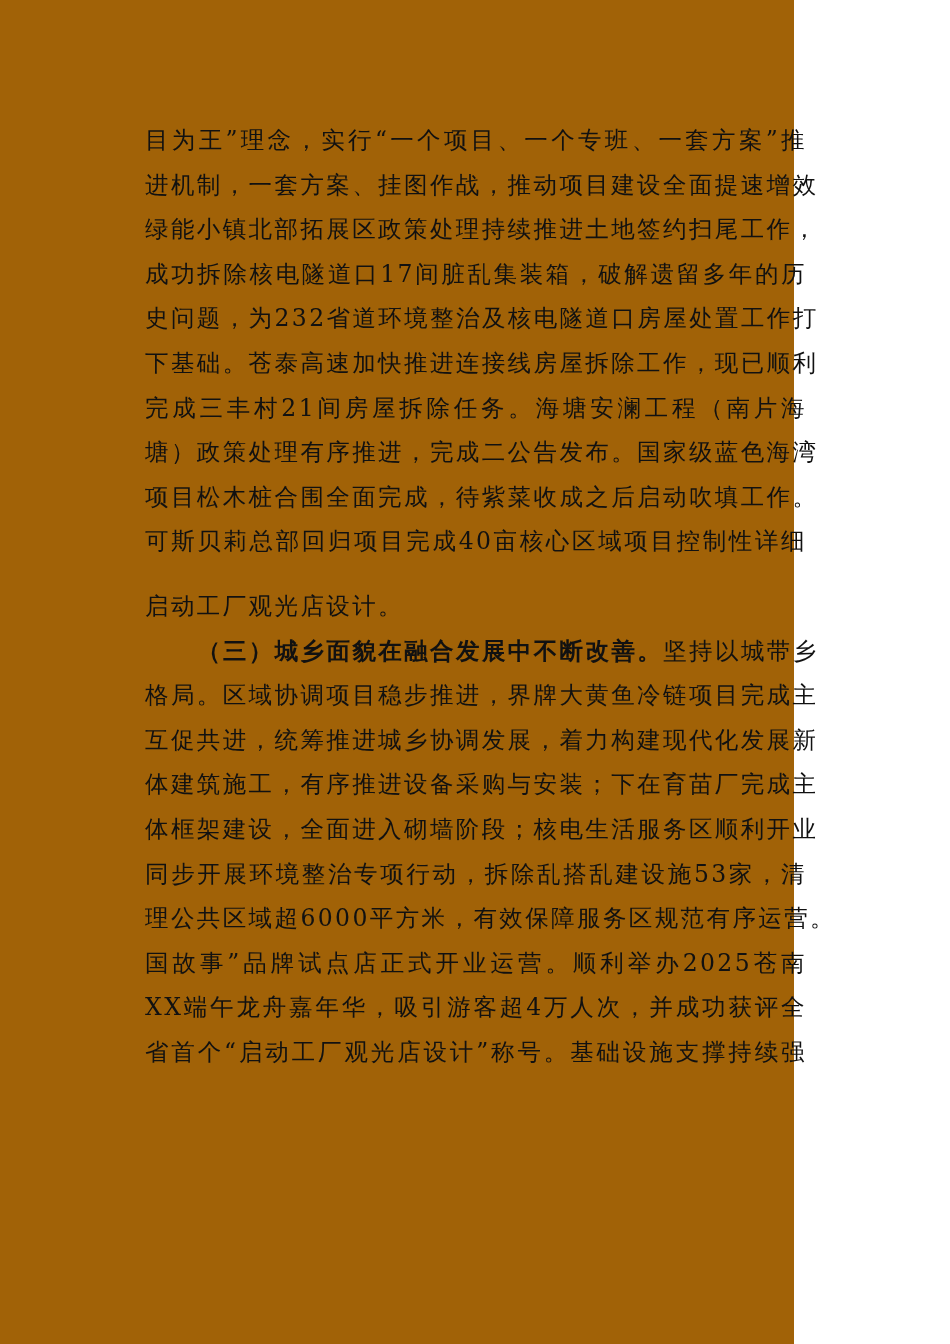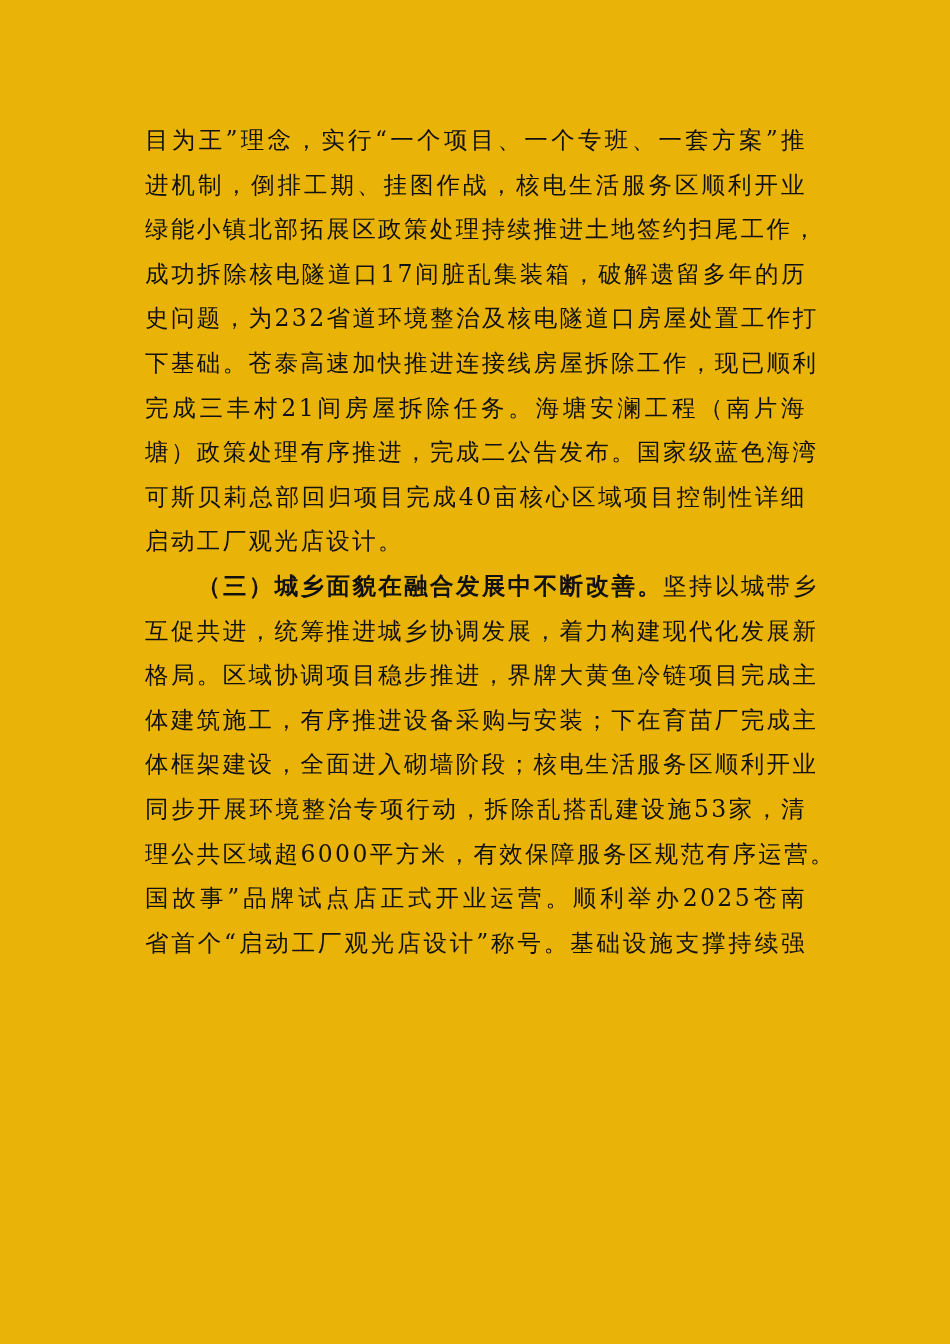--- a/index.html
+++ b/index.html
@@ -1,55 +1,57 @@
 <!DOCTYPE html>
 <html><head>
 <meta charset="utf-8">
 <style>
   html, body { margin: 0; padding: 0; background: #ffffff; }
   body { width: 950px; height: 1344px; position: relative; overflow: hidden; }
-  .page { position: absolute; left: 0; top: 0; width: 950px; height: 1344px; background: #eab308; }
+  .page { position: absolute; left: 0; top: 0; width: 794px; height: 1344px; background: #a16207; }
   .content {
     position: absolute;
     left: 145px;
     top: 118px;
     width: 662px;
     font-family: "DejaVu Serif", "Liberation Serif", serif;
     font-size: 23.5px;
     line-height: 44.6px;
     color: #111;
     letter-spacing: 2.4px;
   }
   .line { display: block; white-space: nowrap; height: 44.6px; text-align: justify; text-align-last: justify; }
-  .line.last { text-align-last: left; }
+  .line.last { text-align-last: left; margin-top: 20px; }
   .line.indent { padding-left: 52px; }
   .heading { font-weight: bold; }
 </style>
 </head>
 <body>
 
 <div class="page">
   <div class="content">
     <div>
       <span class="line">目为王”理念，实行“一个项目、一个专班、一套方案”推</span>
-      <span class="line">进机制，倒排工期、挂图作战，核电生活服务区顺利开业</span>
+      <span class="line">进机制，一套方案、挂图作战，推动项目建设全面提速增效</span>
       <span class="line">绿能小镇北部拓展区政策处理持续推进土地签约扫尾工作，</span>
       <span class="line">成功拆除核电隧道口17间脏乱集装箱，破解遗留多年的历</span>
       <span class="line">史问题，为232省道环境整治及核电隧道口房屋处置工作打</span>
       <span class="line">下基础。苍泰高速加快推进连接线房屋拆除工作，现已顺利</span>
       <span class="line">完成三丰村21间房屋拆除任务。海塘安澜工程（南片海</span>
       <span class="line">塘）政策处理有序推进，完成二公告发布。国家级蓝色海湾</span>
+      <span class="line">项目松木桩合围全面完成，待紫菜收成之后启动吹填工作。</span>
       <span class="line">可斯贝莉总部回归项目完成40亩核心区域项目控制性详细</span>
       <span class="line last">启动工厂观光店设计。</span>
     </div>
     <div>
       <span class="line indent"><span class="heading">（三）城乡面貌在融合发展中不断改善。</span><span>坚持以城带乡</span></span>
+      <span class="line">格局。区域协调项目稳步推进，界牌大黄鱼冷链项目完成主</span>
       <span class="line">互促共进，统筹推进城乡协调发展，着力构建现代化发展新</span>
-      <span class="line">格局。区域协调项目稳步推进，界牌大黄鱼冷链项目完成主</span>
       <span class="line">体建筑施工，有序推进设备采购与安装；下在育苗厂完成主</span>
       <span class="line">体框架建设，全面进入砌墙阶段；核电生活服务区顺利开业</span>
       <span class="line">同步开展环境整治专项行动，拆除乱搭乱建设施53家，清</span>
       <span class="line">理公共区域超6000平方米，有效保障服务区规范有序运营。</span>
       <span class="line">国故事”品牌试点店正式开业运营。顺利举办2025苍南</span>
+      <span class="line">XX端午龙舟嘉年华，吸引游客超4万人次，并成功获评全</span>
       <span class="line">省首个“启动工厂观光店设计”称号。基础设施支撑持续强</span>
     </div>
   </div>
 </div>
 
 </body></html>

